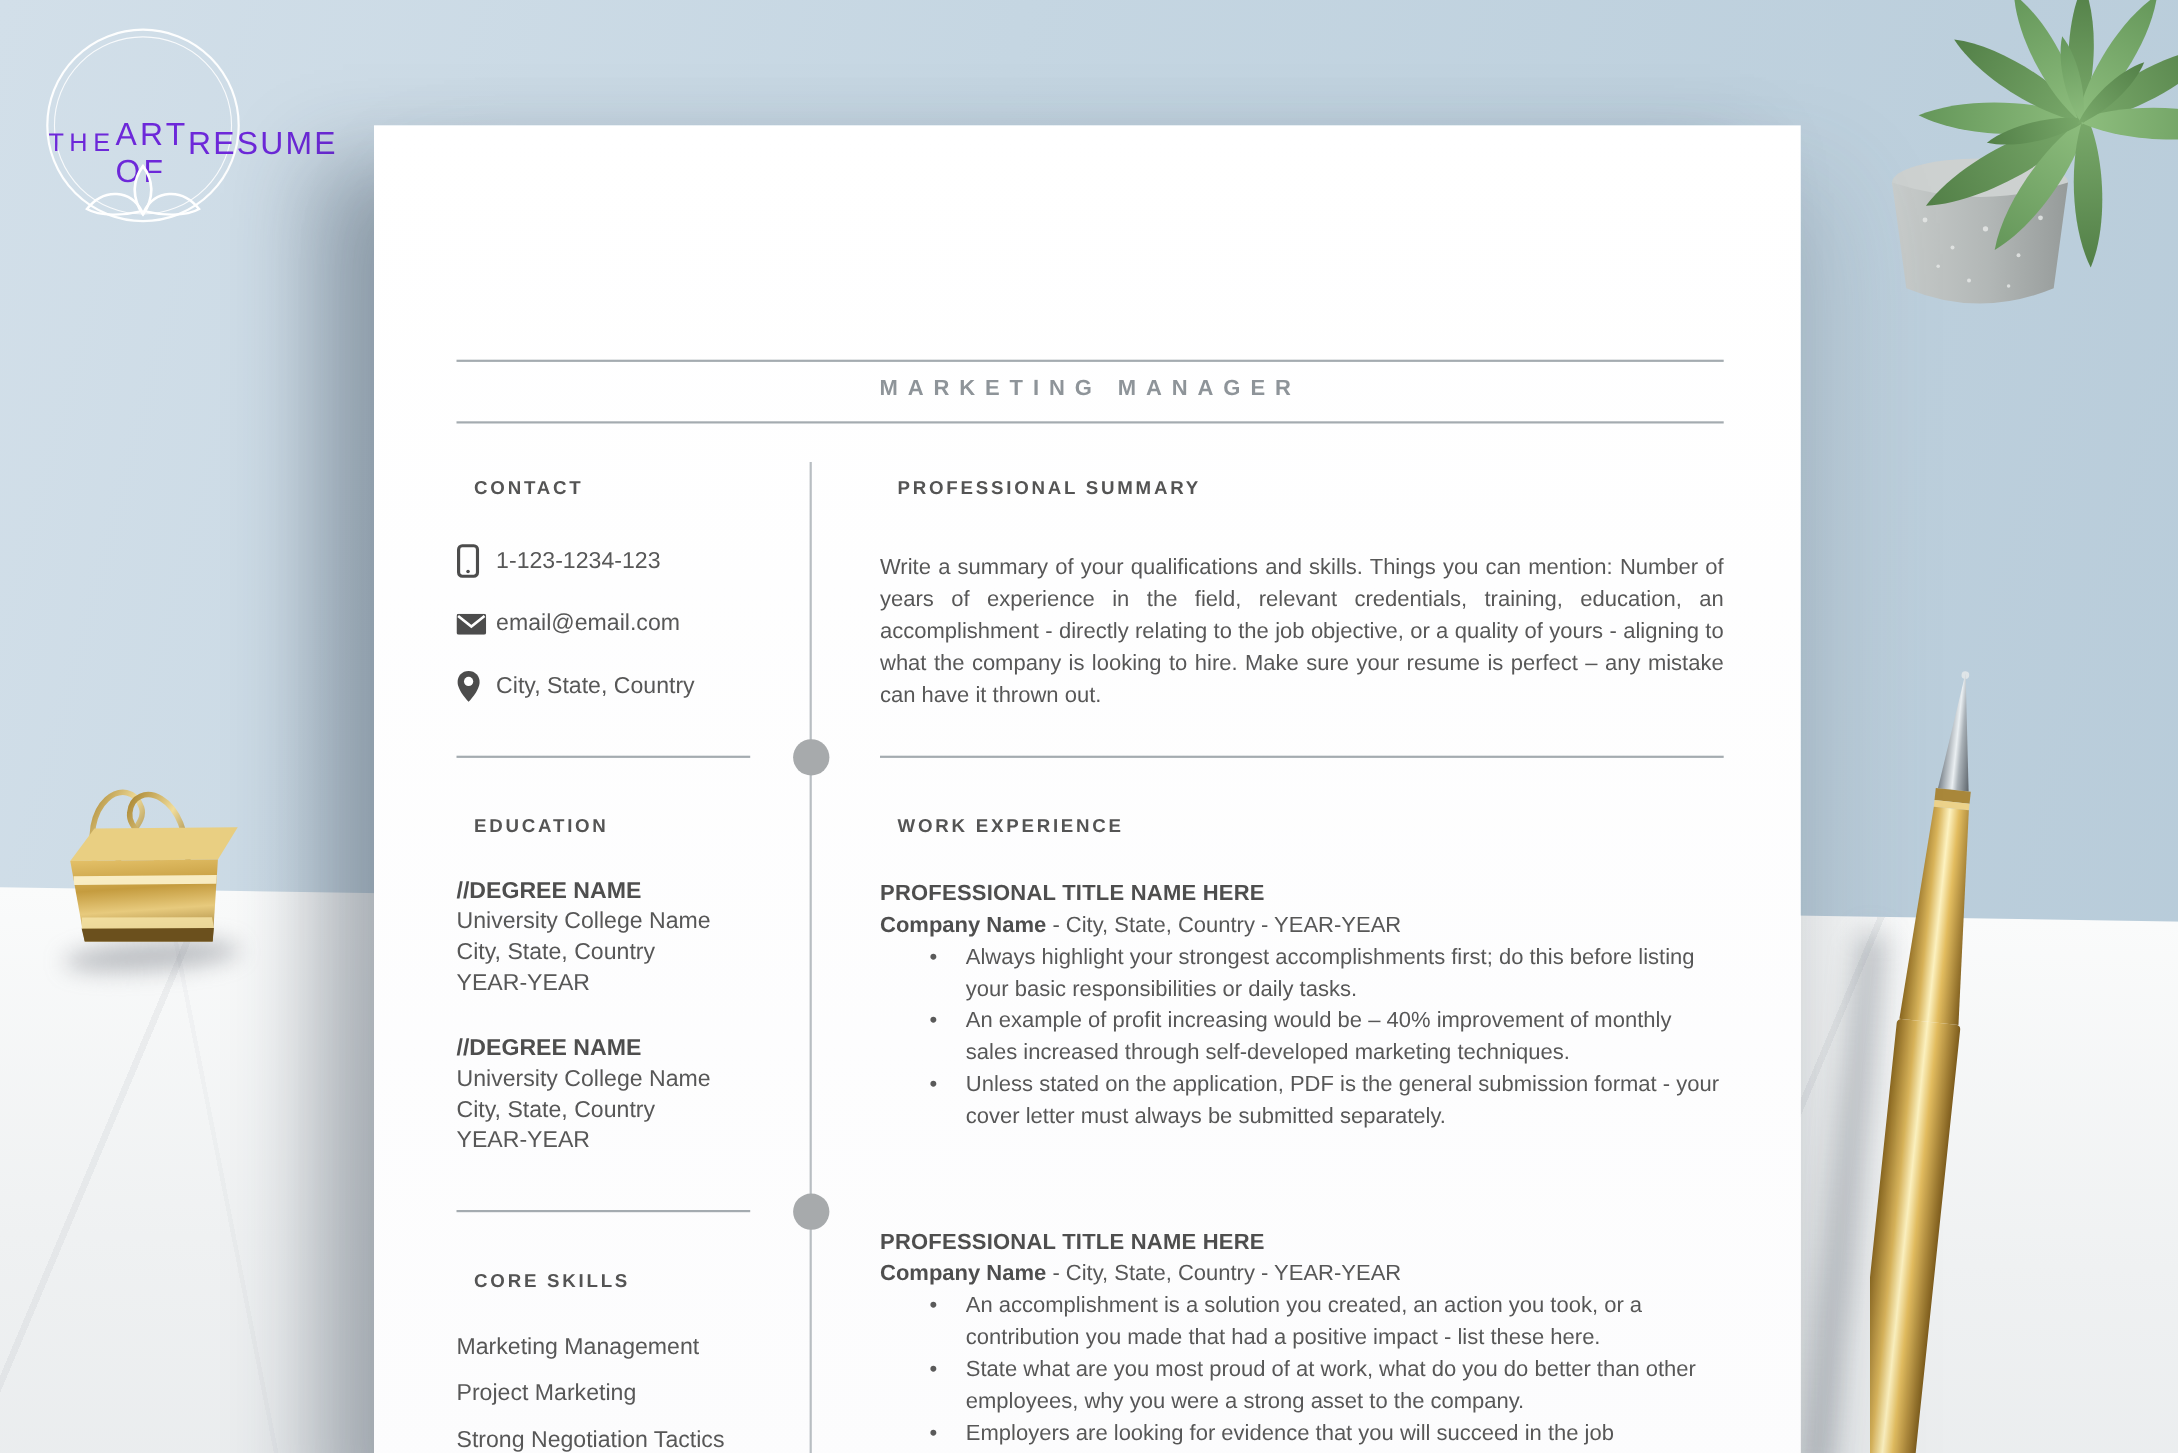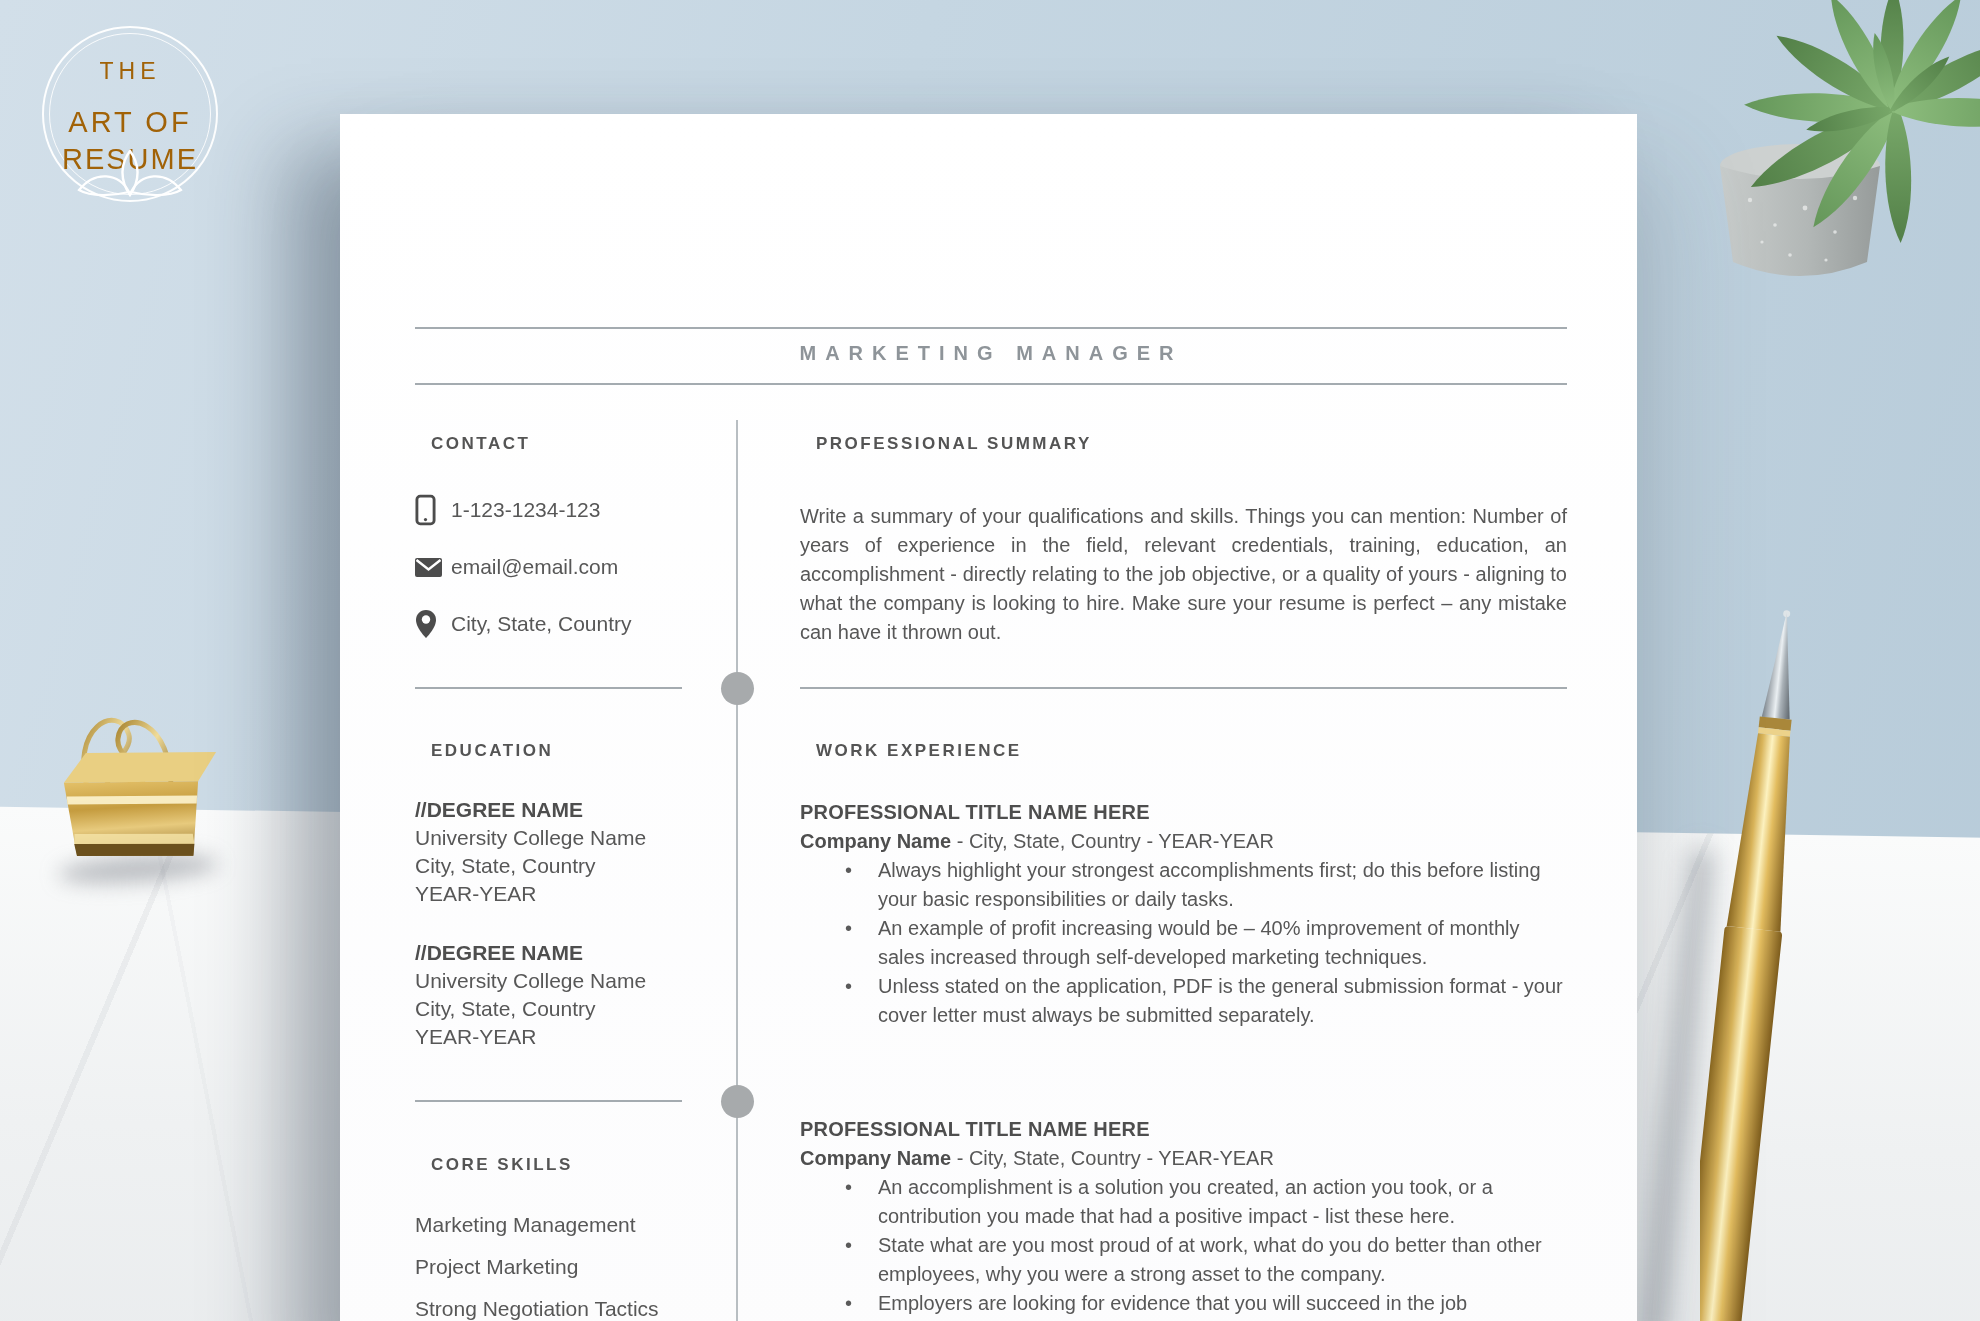--- a/index.html
+++ b/index.html
@@ -14,22 +14,22 @@
     background:linear-gradient(180deg,#fafbfb 0%,#eff1f2 45%,#e6e9eb 100%);}
   .desk::before{content:"";position:absolute;inset:0;opacity:.55;
     background:
       repeating-linear-gradient(112deg,transparent 0 210px,rgba(150,156,165,.22) 210px 216px,transparent 216px 470px),
       repeating-linear-gradient(78deg,transparent 0 330px,rgba(165,170,178,.14) 330px 334px,transparent 334px 660px);}
 
   
   .logo{position:absolute;left:42px;top:26px;width:172px;height:172px;border-radius:50%;
     border:2.5px solid rgba(255,255,255,.96);}
   .logo-inner{position:absolute;inset:5px;border:1.5px solid rgba(255,255,255,.85);border-radius:50%;}
-  .logo-text{position:absolute;inset:0;display:flex;flex-direction:column;align-items:center;
-    padding-top:30px;color:#a16207;}
+  .logo-text{position:absolute;inset:0;display:flex;flex-direction:row;align-items:center;
+    padding-top:30px;color:#6d28d9;}
   .logo-l1{font-size:23px;letter-spacing:5px;}
   .logo-l2{font-size:29px;letter-spacing:3px;margin-top:21px;}
   .logo-l3{font-size:29px;letter-spacing:2px;margin-top:4px;}
   .logo-lotus{position:absolute;left:50%;transform:translateX(-50%);bottom:3px;}
 
   
   .plant{position:absolute;left:1630px;top:-30px;}
   .clip{position:absolute;left:26px;top:682px;transform:rotate(-4deg);}
   .clip-shadow{position:absolute;left:58px;top:856px;width:160px;height:26px;border-radius:50%;
     background:rgba(110,116,124,.45);filter:blur(10px);transform:rotate(-4deg);}

